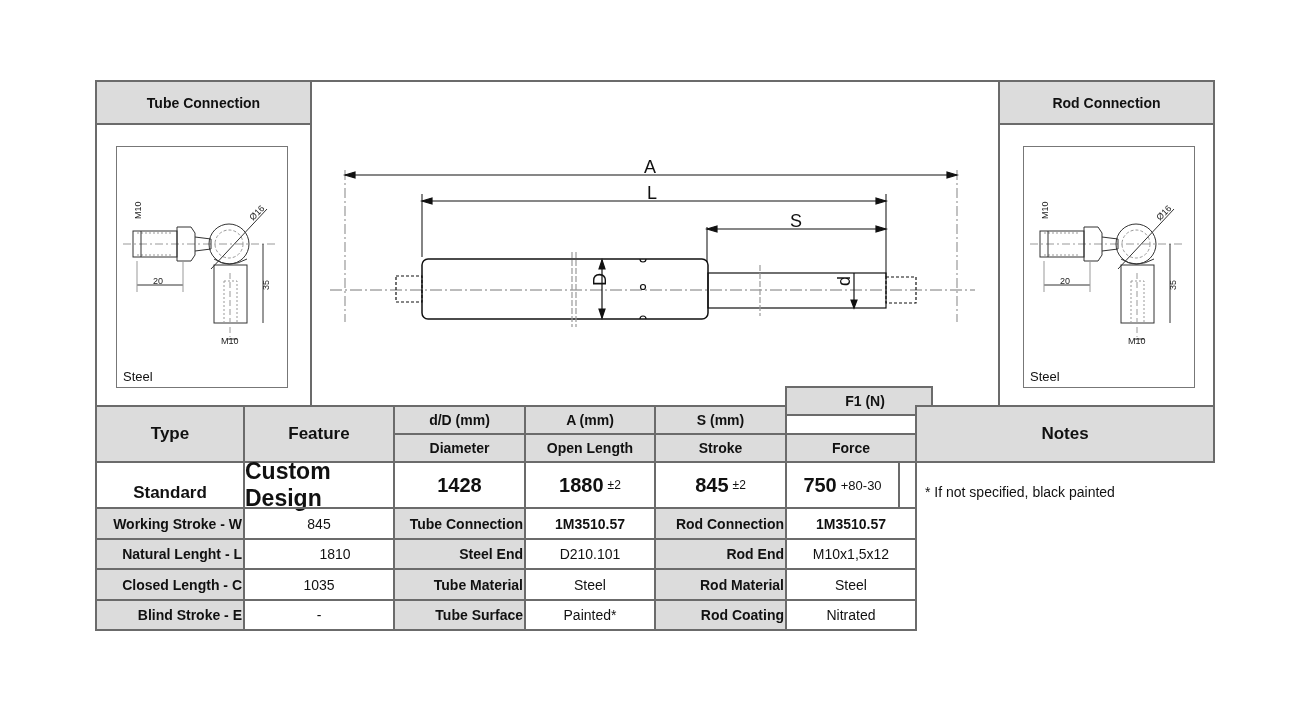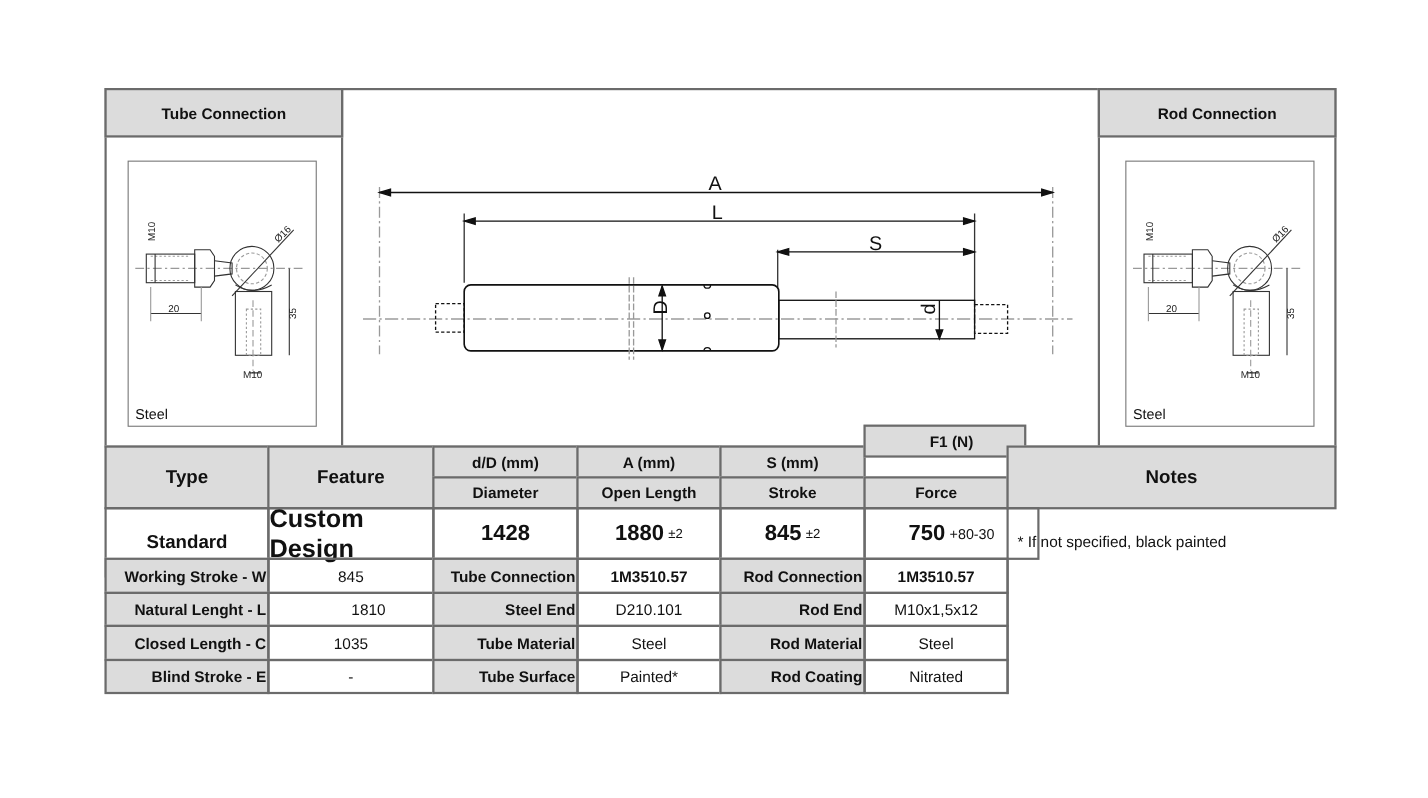--- a/index.html
+++ b/index.html
@@ -200,21 +200,21 @@
     <span>1428</span>
   </div>
 <div class="abs cell b bold" style="left:524px;top:461px;width:132px;height:48px;font-size:20px;">
   <span>1880</span>
   <span class="sup">±2</span>
 </div>
 <div class="abs cell b bold" style="left:654px;top:461px;width:133px;height:48px;font-size:20px;">
   <span>845</span>
   <span class="sup">±2</span>
 </div>
-<div class="abs cell b bold" style="left:785px;top:461px;width:160px;height:48px;font-size:20px;">
+<div class="abs cell b bold" style="left:785px;top:461px;width:115px;height:48px;font-size:20px;">
   <span>750</span>
   <span class="tol">
     <span>+80</span>
     <span>-30</span>
   </span>
 </div>
 
 <div class="abs" style="left:915px;top:461px;width:300px;height:170px;border-left:2px solid #6b6b6b;box-sizing:border-box;">
   <span class="abs" style="left:8px;top:23px;font-size:14px;white-space:nowrap;">* If not specified, black painted</span>
 </div>

